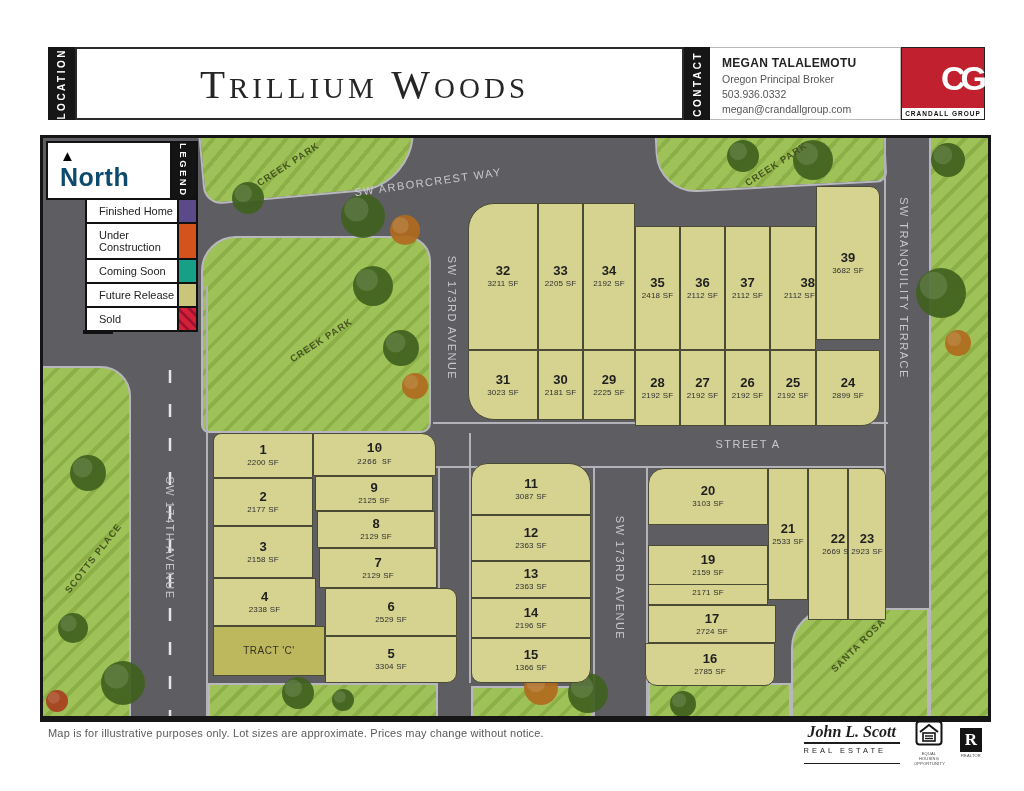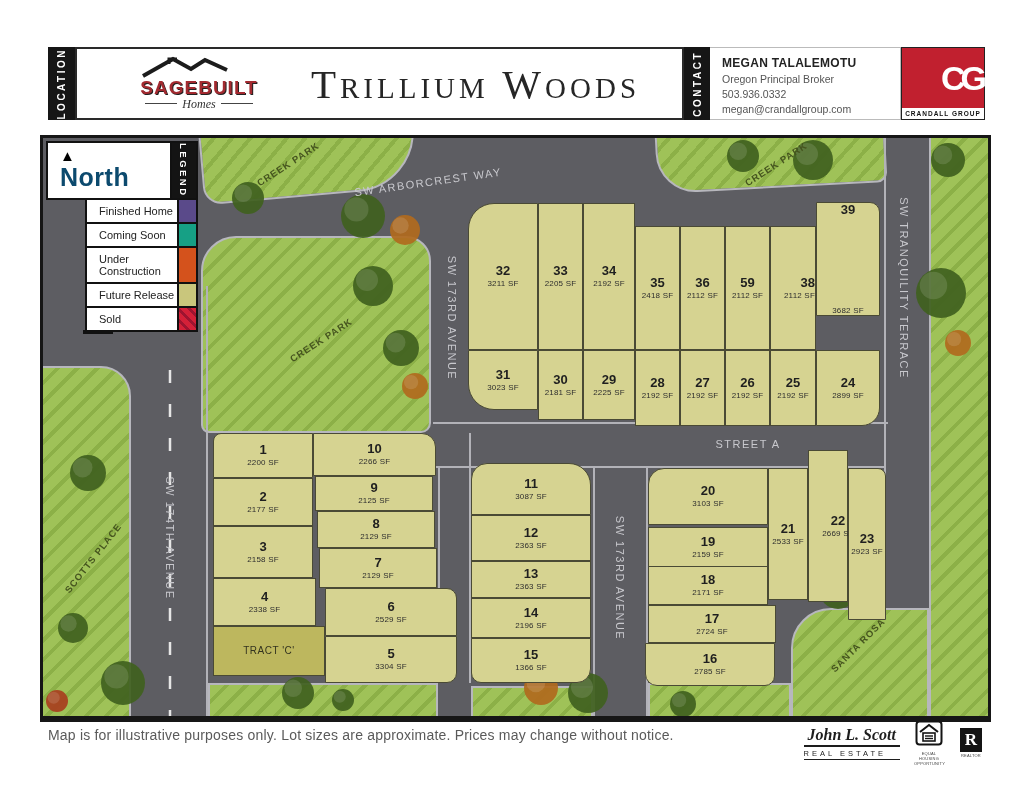--- a/index.html
+++ b/index.html
@@ -45,48 +45,38 @@
   .northbox{width:118px;border:2px solid #111;background:#fff;padding:6px 0 4px 12px;}
   .north-arrow{font-size:15px;line-height:.9;display:block;color:#000;}
   .north-text{font-size:25px;font-weight:bold;color:#0c4a6e;letter-spacing:.5px;}
   .lg-tab{width:26px;margin-left:-2px;background:#141414;border:2px solid #111;display:flex;align-items:center;justify-content:center;}
   .lg-tab span{writing-mode:vertical-rl;color:#fff;font-size:9.5px;font-weight:bold;letter-spacing:2.5px;}
   .lg-row{display:flex;margin-top:-2px;margin-left:39px;}
   .lg-label{width:118px;border:2px solid #111;background:#fff;font-size:11px;padding:5px 0 5px 12px;box-sizing:content-box;}
   .lg-swatch{width:26px;margin-left:-2px;border:2px solid #111;}
 
   
-  .footer-disc{position:absolute;left:48px;top:727px;font-size:14px;color:#5a5a5a;letter-spacing:.2px;}
+  .footer-disc{position:absolute;left:48px;top:727px;font-size:11px;color:#5a5a5a;letter-spacing:.2px;}
   .footer-logos{position:absolute;right:40px;top:720px;display:flex;align-items:center;gap:14px;}
   .jls{text-align:left;}
   .jls-name{font-family:"Liberation Serif",serif;font-style:italic;font-weight:bold;font-size:16px;color:#1d1d1d;border-bottom:2px solid #1d1d1d;padding:0 4px 1px;}
-  .jls-sub{font-size:7.5px;letter-spacing:3px;color:#1d1d1d;margin-top:2px;border-bottom:1px solid #1d1d1d;padding-bottom:1px;}
+  .jls-sub{font-size:7.5px;letter-spacing:3px;color:#1d1d1d;margin-top:2px;border-bottom:1px solid #1d1d1d;padding-bottom:8px;}
   .eh{width:30px;text-align:center;}
   .eh-tiny,.rl-tiny{font-size:4px;color:#444;letter-spacing:.2px;margin-top:1px;}
   .rl{width:26px;text-align:center;}
   .rl-box{width:22px;height:24px;background:#141414;color:#fff;font-family:"Liberation Serif",serif;font-weight:bold;font-size:17px;display:flex;align-items:center;justify-content:center;margin:0 auto;}
 </style>
 </head>
 <body>
 
 <div class="header">
   <div class="vtab">
       <span>LOCATION</span>
     </div>
   <div class="titlebox">
-    <div class="sb-logo">
-      <svg class="sb-roof" width="120" height="22" viewBox="0 0 120 22">
-        <path d="M4 20 L34 3 L52 13 L66 4 L88 14" fill="none" stroke="#1c1c1c" stroke-width="4"></path>
-        <path d="M30 8 L30 3 L38 3" fill="none" stroke="#1c1c1c" stroke-width="3"></path>
-      </svg>
-      <div class="sb-name">SAGEBUILT</div>
-      <div class="sb-homes">
-          <span>Homes</span>
-        </div>
-    </div>
     <div class="main-title">Trillium Woods</div>
   </div>
   <div class="vtab ctab">
       <span>CONTACT</span>
     </div>
   <div class="contactbox">
     <div class="c-name">MEGAN TALALEMOTU</div>
     <div class="c-line">Oregon Principal Broker</div>
     <div class="c-line">503.936.0332</div>
     <div class="c-line">megan@crandallgroup.com</div>
@@ -204,21 +194,21 @@
         <div class="lot-sf">2129 SF</div>
       </div>
       <div class="lot" style="left: 274px; top: 373px; width: 118px; height: 37px;">
         <div class="lot-n">8</div>
         <div class="lot-sf">2129 SF</div>
       </div>
       <div class="lot" style="left: 272px; top: 338px; width: 118px; height: 35px;">
         <div class="lot-n">9</div>
         <div class="lot-sf">2125 SF</div>
       </div>
-      <div class="lot" style="left: 270px; top: 295px; width: 123px; height: 43px; border-radius: 0px 14px 0px 0px;">
+      <div class="lot" style="left: 270px; top: 295px; width: 123px; height: 43px; border-radius: 0px 14px 0px 0px; font-family: Liberation Mono, monospace;">
         <div class="lot-n">10</div>
         <div class="lot-sf">2266 SF</div>
       </div>
       <div class="lot" style="left: 428px; top: 325px; width: 120px; height: 52px; border-radius: 16px 22px 0px 0px;">
         <div class="lot-n">11</div>
         <div class="lot-sf">3087 SF</div>
       </div>
       <div class="lot" style="left: 428px; top: 377px; width: 120px; height: 46px;">
         <div class="lot-n">12</div>
         <div class="lot-sf">2363 SF</div>
@@ -240,33 +230,33 @@
         <div class="lot-sf">2785 SF</div>
       </div>
       <div class="lot" style="left: 605px; top: 467px; width: 128px; height: 38px;">
         <div class="lot-n">17</div>
         <div class="lot-sf">2724 SF</div>
       </div>
       <div class="lot" style="left: 605px; top: 427px; width: 120px; height: 40px;">
         <div class="lot-n">18</div>
         <div class="lot-sf">2171 SF</div>
       </div>
-      <div class="lot" style="left: 605px; top: 389px; width: 120px; height: 40px;">
+      <div class="lot" style="left: 605px; top: 407px; width: 120px; height: 40px;">
         <div class="lot-n">19</div>
         <div class="lot-sf">2159 SF</div>
       </div>
       <div class="lot" style="left: 605px; top: 330px; width: 120px; height: 57px; border-radius: 16px 0px 0px;">
         <div class="lot-n">20</div>
         <div class="lot-sf">3103 SF</div>
       </div>
       <div class="lot" style="left: 725px; top: 330px; width: 40px; height: 132px;">
         <div class="lot-n">21</div>
         <div class="lot-sf">2533 SF</div>
       </div>
-      <div class="lot" style="left: 765px; top: 312px; width: 40px; height: 152px; padding-left: 20px;">
+      <div class="lot" style="left: 765px; top: 330px; width: 40px; height: 152px; padding-left: 20px;">
         <div class="lot-n">22</div>
         <div class="lot-sf">2669 SF</div>
       </div>
       <div class="lot" style="left: 805px; top: 330px; width: 38px; height: 152px; border-radius: 0px 8px 0px 0px;">
         <div class="lot-n">23</div>
         <div class="lot-sf">2923 SF</div>
       </div>
       <div class="lot" style="left: 773px; top: 212px; width: 64px; height: 76px; border-radius: 0px 0px 18px;">
         <div class="lot-n">24</div>
         <div class="lot-sf">2899 SF</div>
@@ -288,21 +278,21 @@
         <div class="lot-sf">2192 SF</div>
       </div>
       <div class="lot" style="left: 540px; top: 212px; width: 52px; height: 70px;">
         <div class="lot-n">29</div>
         <div class="lot-sf">2225 SF</div>
       </div>
       <div class="lot" style="left: 495px; top: 212px; width: 45px; height: 70px;">
         <div class="lot-n">30</div>
         <div class="lot-sf">2181 SF</div>
       </div>
-      <div class="lot" style="left: 425px; top: 212px; width: 70px; height: 60px; border-radius: 0px 0px 0px 26px;">
+      <div class="lot" style="left: 425px; top: 212px; width: 70px; height: 70px; border-radius: 0px 0px 0px 26px;">
         <div class="lot-n">31</div>
         <div class="lot-sf">3023 SF</div>
       </div>
       <div class="lot" style="left: 425px; top: 65px; width: 70px; height: 147px; border-radius: 26px 0px 0px;">
         <div class="lot-n">32</div>
         <div class="lot-sf">3211 SF</div>
       </div>
       <div class="lot" style="left: 495px; top: 65px; width: 45px; height: 147px;">
         <div class="lot-n">33</div>
         <div class="lot-sf">2205 SF</div>
@@ -313,28 +303,28 @@
       </div>
       <div class="lot" style="left: 592px; top: 88px; width: 45px; height: 124px;">
         <div class="lot-n">35</div>
         <div class="lot-sf">2418 SF</div>
       </div>
       <div class="lot" style="left: 637px; top: 88px; width: 45px; height: 124px;">
         <div class="lot-n">36</div>
         <div class="lot-sf">2112 SF</div>
       </div>
       <div class="lot" style="left: 682px; top: 88px; width: 45px; height: 124px;">
-        <div class="lot-n">59</div>
+        <div class="lot-n">37</div>
         <div class="lot-sf">2112 SF</div>
       </div>
       <div class="lot" style="left: 727px; top: 88px; width: 46px; height: 124px; align-items: flex-end;">
         <div class="lot-n">38</div>
         <div class="lot-sf">2112 SF</div>
       </div>
-      <div class="lot" style="left: 773px; top: 64px; width: 64px; height: 114px; border-radius: 0px 10px 0px 0px; justify-content: space-between;">
+      <div class="lot" style="left: 773px; top: 48px; width: 64px; height: 154px; border-radius: 0px 10px 0px 0px;">
         <div class="lot-n">39</div>
         <div class="lot-sf">3682 SF</div>
       </div>
       <div class="lot tract" style="left: 170px; top: 488px; width: 112px; height: 50px;">
         <div class="tract-label">TRACT 'C'</div>
       </div>
     </div>
   <div>
       <div class="slabel" style="left: 385px; top: 44px; transform: translate(-50%, -50%) rotate(-8deg);">SW ARBORCREST WAY</div>
       <div class="slabel vert" style="left: 409px; top: 180px; transform: translate(-50%, -50%);">SW 173RD AVENUE</div>
@@ -358,26 +348,26 @@
       <div class="lg-tab">
           <span>LEGEND</span>
         </div>
     </div>
     <div>
         <div class="lg-row">
           <div class="lg-label">Finished Home</div>
           <div class="lg-swatch" style="background: rgb(90, 74, 138);"></div>
         </div>
         <div class="lg-row">
+          <div class="lg-label">Under Construction</div>
+          <div class="lg-swatch" style="background: rgb(212, 82, 28);"></div>
+        </div>
+        <div class="lg-row">
           <div class="lg-label">Coming Soon</div>
           <div class="lg-swatch" style="background: rgb(22, 160, 133);"></div>
-        </div>
-        <div class="lg-row">
-          <div class="lg-label">Under Construction</div>
-          <div class="lg-swatch" style="background: rgb(212, 82, 28);"></div>
         </div>
         <div class="lg-row">
           <div class="lg-label">Future Release</div>
           <div class="lg-swatch" style="background: rgb(201, 198, 124);"></div>
         </div>
         <div class="lg-row">
           <div class="lg-label">Sold</div>
           <div class="lg-swatch" style="background: repeating-linear-gradient(45deg, rgb(212, 32, 56) 0px, rgb(212, 32, 56) 5px, rgb(158, 20, 48) 5px, rgb(158, 20, 48) 8px);"></div>
         </div>
         <div class="lg-row">

